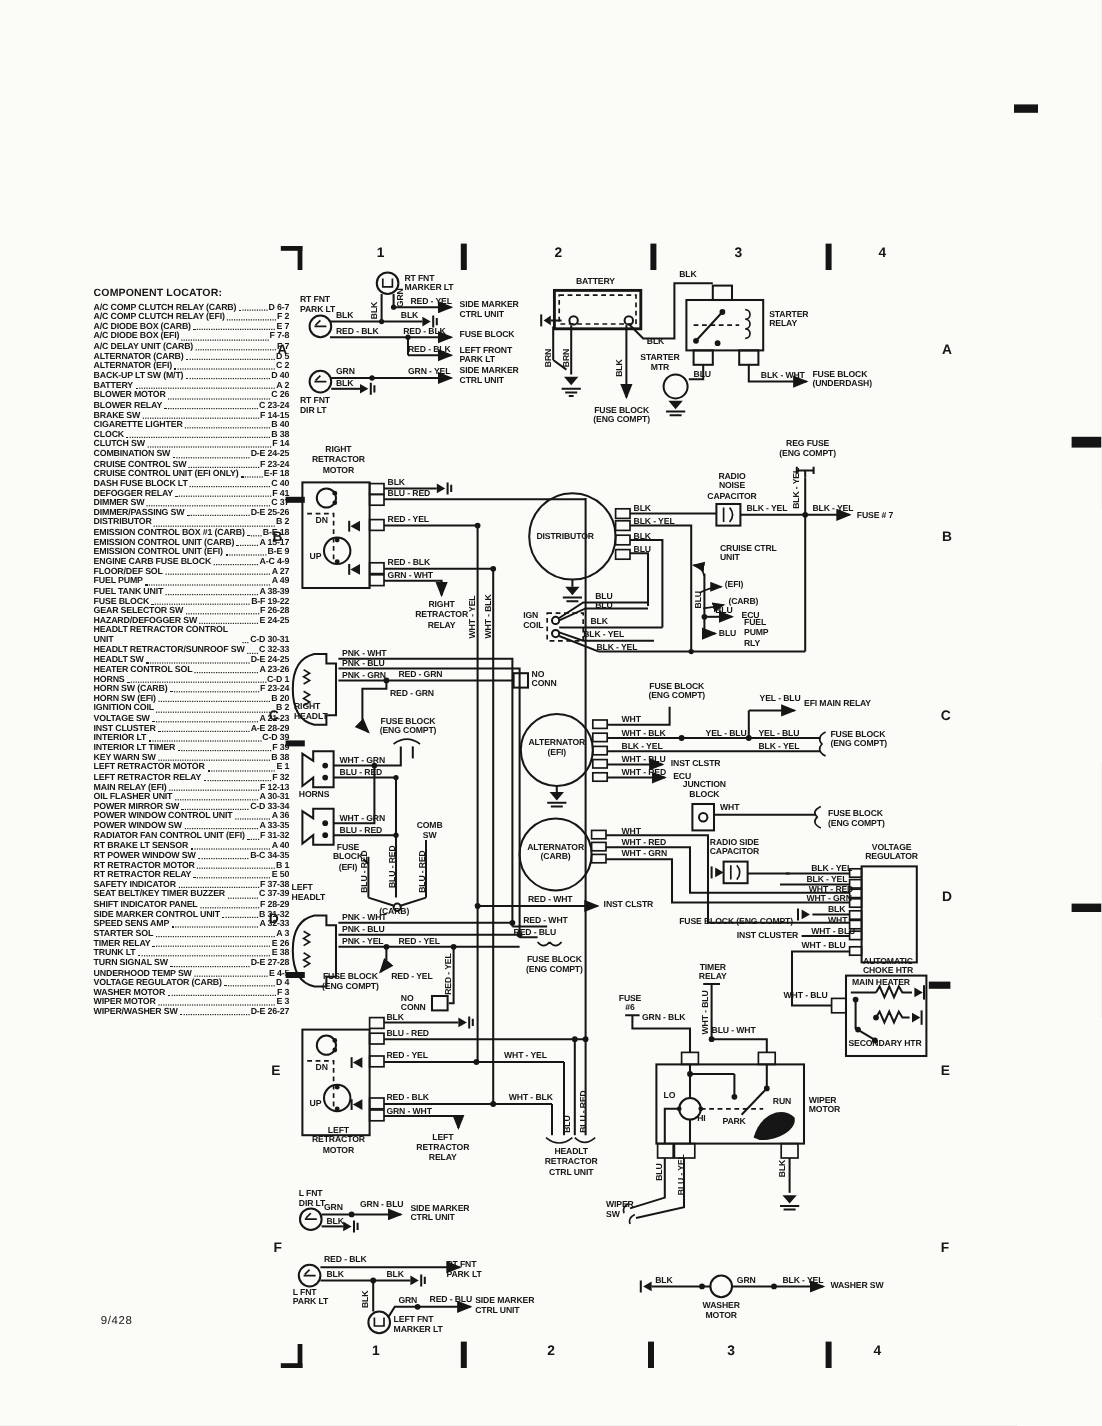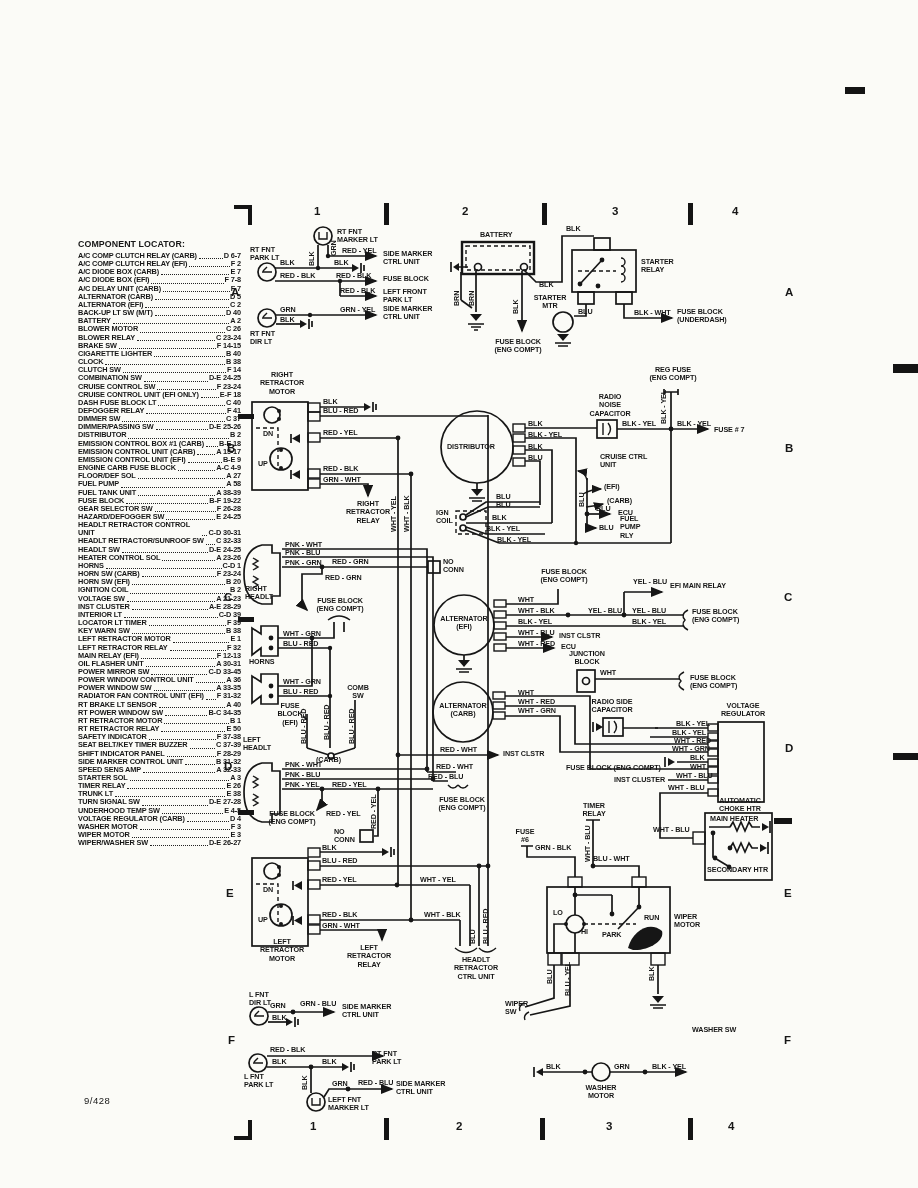--- a/index.html
+++ b/index.html
@@ -610,21 +610,21 @@
 <div class="wl" style="left:644px;top:914px">RUN</div>
 <div class="wl rot" style="left:546px;top:984px">BLU</div>
 <div class="wl rot" style="left:564px;top:996px">BLU - YEL</div>
 <div class="wl rot" style="left:648px;top:981px">BLK</div>
 <div class="cl" style="left:505px;top:1000px">WIPER
 SW</div>
 
 <div class="wl" style="left:546px;top:1063px">BLK</div>
 <div class="wl" style="left:614px;top:1063px">GRN</div>
 <div class="wl" style="left:652px;top:1063px">BLK - YEL</div>
-<div class="wl" style="left:692px;top:1026px">WASHER SW</div>
+<div class="wl" style="left:692px;top:1067px">WASHER SW</div>
 <div class="cl ctr" style="left:584px;top:1084px;width:34px">WASHER
 MOTOR</div>
 
 <div class="cl" style="left:249px;top:991px">L FNT
 DIR LT</div>
 <div class="wl" style="left:270px;top:1002px">GRN</div>
 <div class="wl" style="left:300px;top:1000px">GRN - BLU</div>
 <div class="cl" style="left:342px;top:1003px">SIDE MARKER
 CTRL UNIT</div>
 <div class="wl" style="left:272px;top:1014px">BLK</div>
@@ -811,21 +811,21 @@
 
       <div class="loc-row">
         <span class="loc-name">FLOOR/DEF SOL</span>
         <span class="loc-dots"></span>
         <span class="loc-ref">A 27</span>
       </div>
 
       <div class="loc-row">
         <span class="loc-name">FUEL PUMP</span>
         <span class="loc-dots"></span>
-        <span class="loc-ref">A 58</span>
+        <span class="loc-ref">A 49</span>
       </div>
 
       <div class="loc-row">
         <span class="loc-name">FUEL TANK UNIT</span>
         <span class="loc-dots"></span>
         <span class="loc-ref">A 38-39</span>
       </div>
 
       <div class="loc-row">
         <span class="loc-name">FUSE BLOCK</span>
@@ -905,21 +905,21 @@
         <span class="loc-ref">A-E 28-29</span>
       </div>
 
       <div class="loc-row">
         <span class="loc-name">INTERIOR LT</span>
         <span class="loc-dots"></span>
         <span class="loc-ref">C-D 39</span>
       </div>
 
       <div class="loc-row">
-        <span class="loc-name">LOCATOR LT TIMER</span>
+        <span class="loc-name">INTERIOR LT TIMER</span>
         <span class="loc-dots"></span>
         <span class="loc-ref">F 39</span>
       </div>
 
       <div class="loc-row">
         <span class="loc-name">KEY WARN SW</span>
         <span class="loc-dots"></span>
         <span class="loc-ref">B 38</span>
       </div>
 
@@ -943,21 +943,21 @@
 
       <div class="loc-row">
         <span class="loc-name">OIL FLASHER UNIT</span>
         <span class="loc-dots"></span>
         <span class="loc-ref">A 30-31</span>
       </div>
 
       <div class="loc-row">
         <span class="loc-name">POWER MIRROR SW</span>
         <span class="loc-dots"></span>
-        <span class="loc-ref">C-D 33-45</span>
+        <span class="loc-ref">C-D 33-34</span>
       </div>
 
       <div class="loc-row">
         <span class="loc-name">POWER WINDOW CONTROL UNIT</span>
         <span class="loc-dots"></span>
         <span class="loc-ref">A 36</span>
       </div>
 
       <div class="loc-row">
         <span class="loc-name">POWER WINDOW SW</span>

